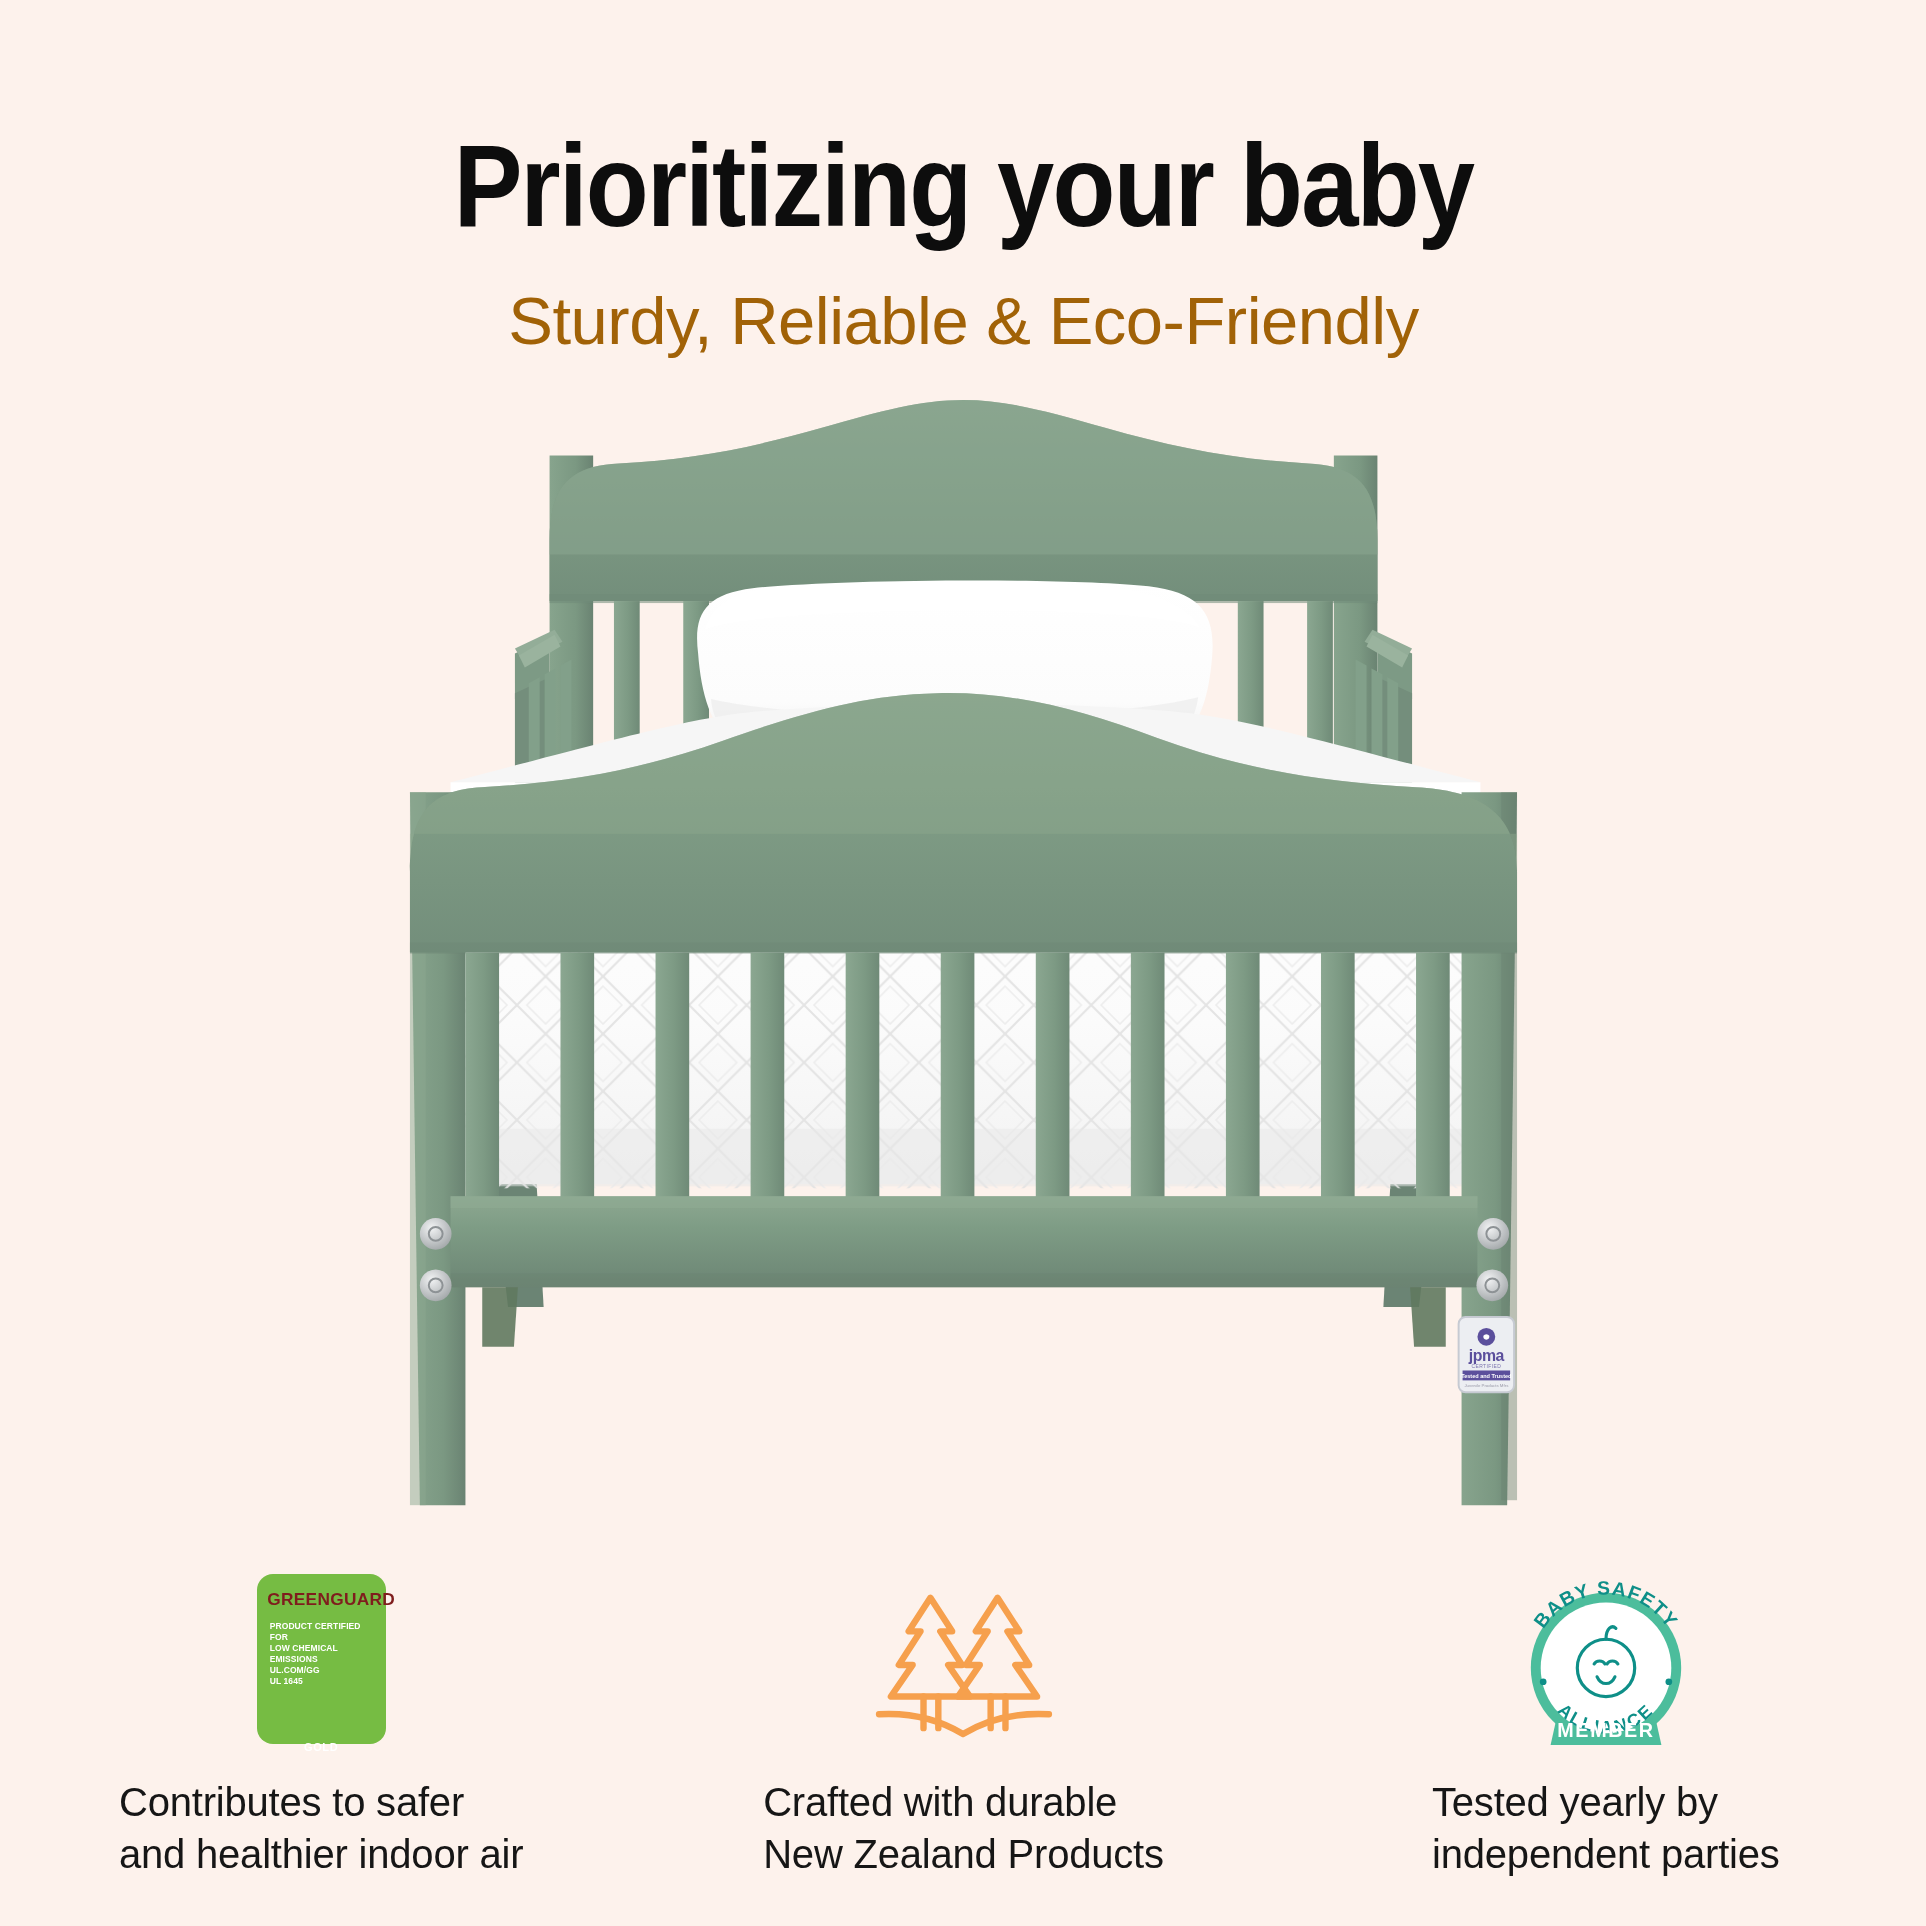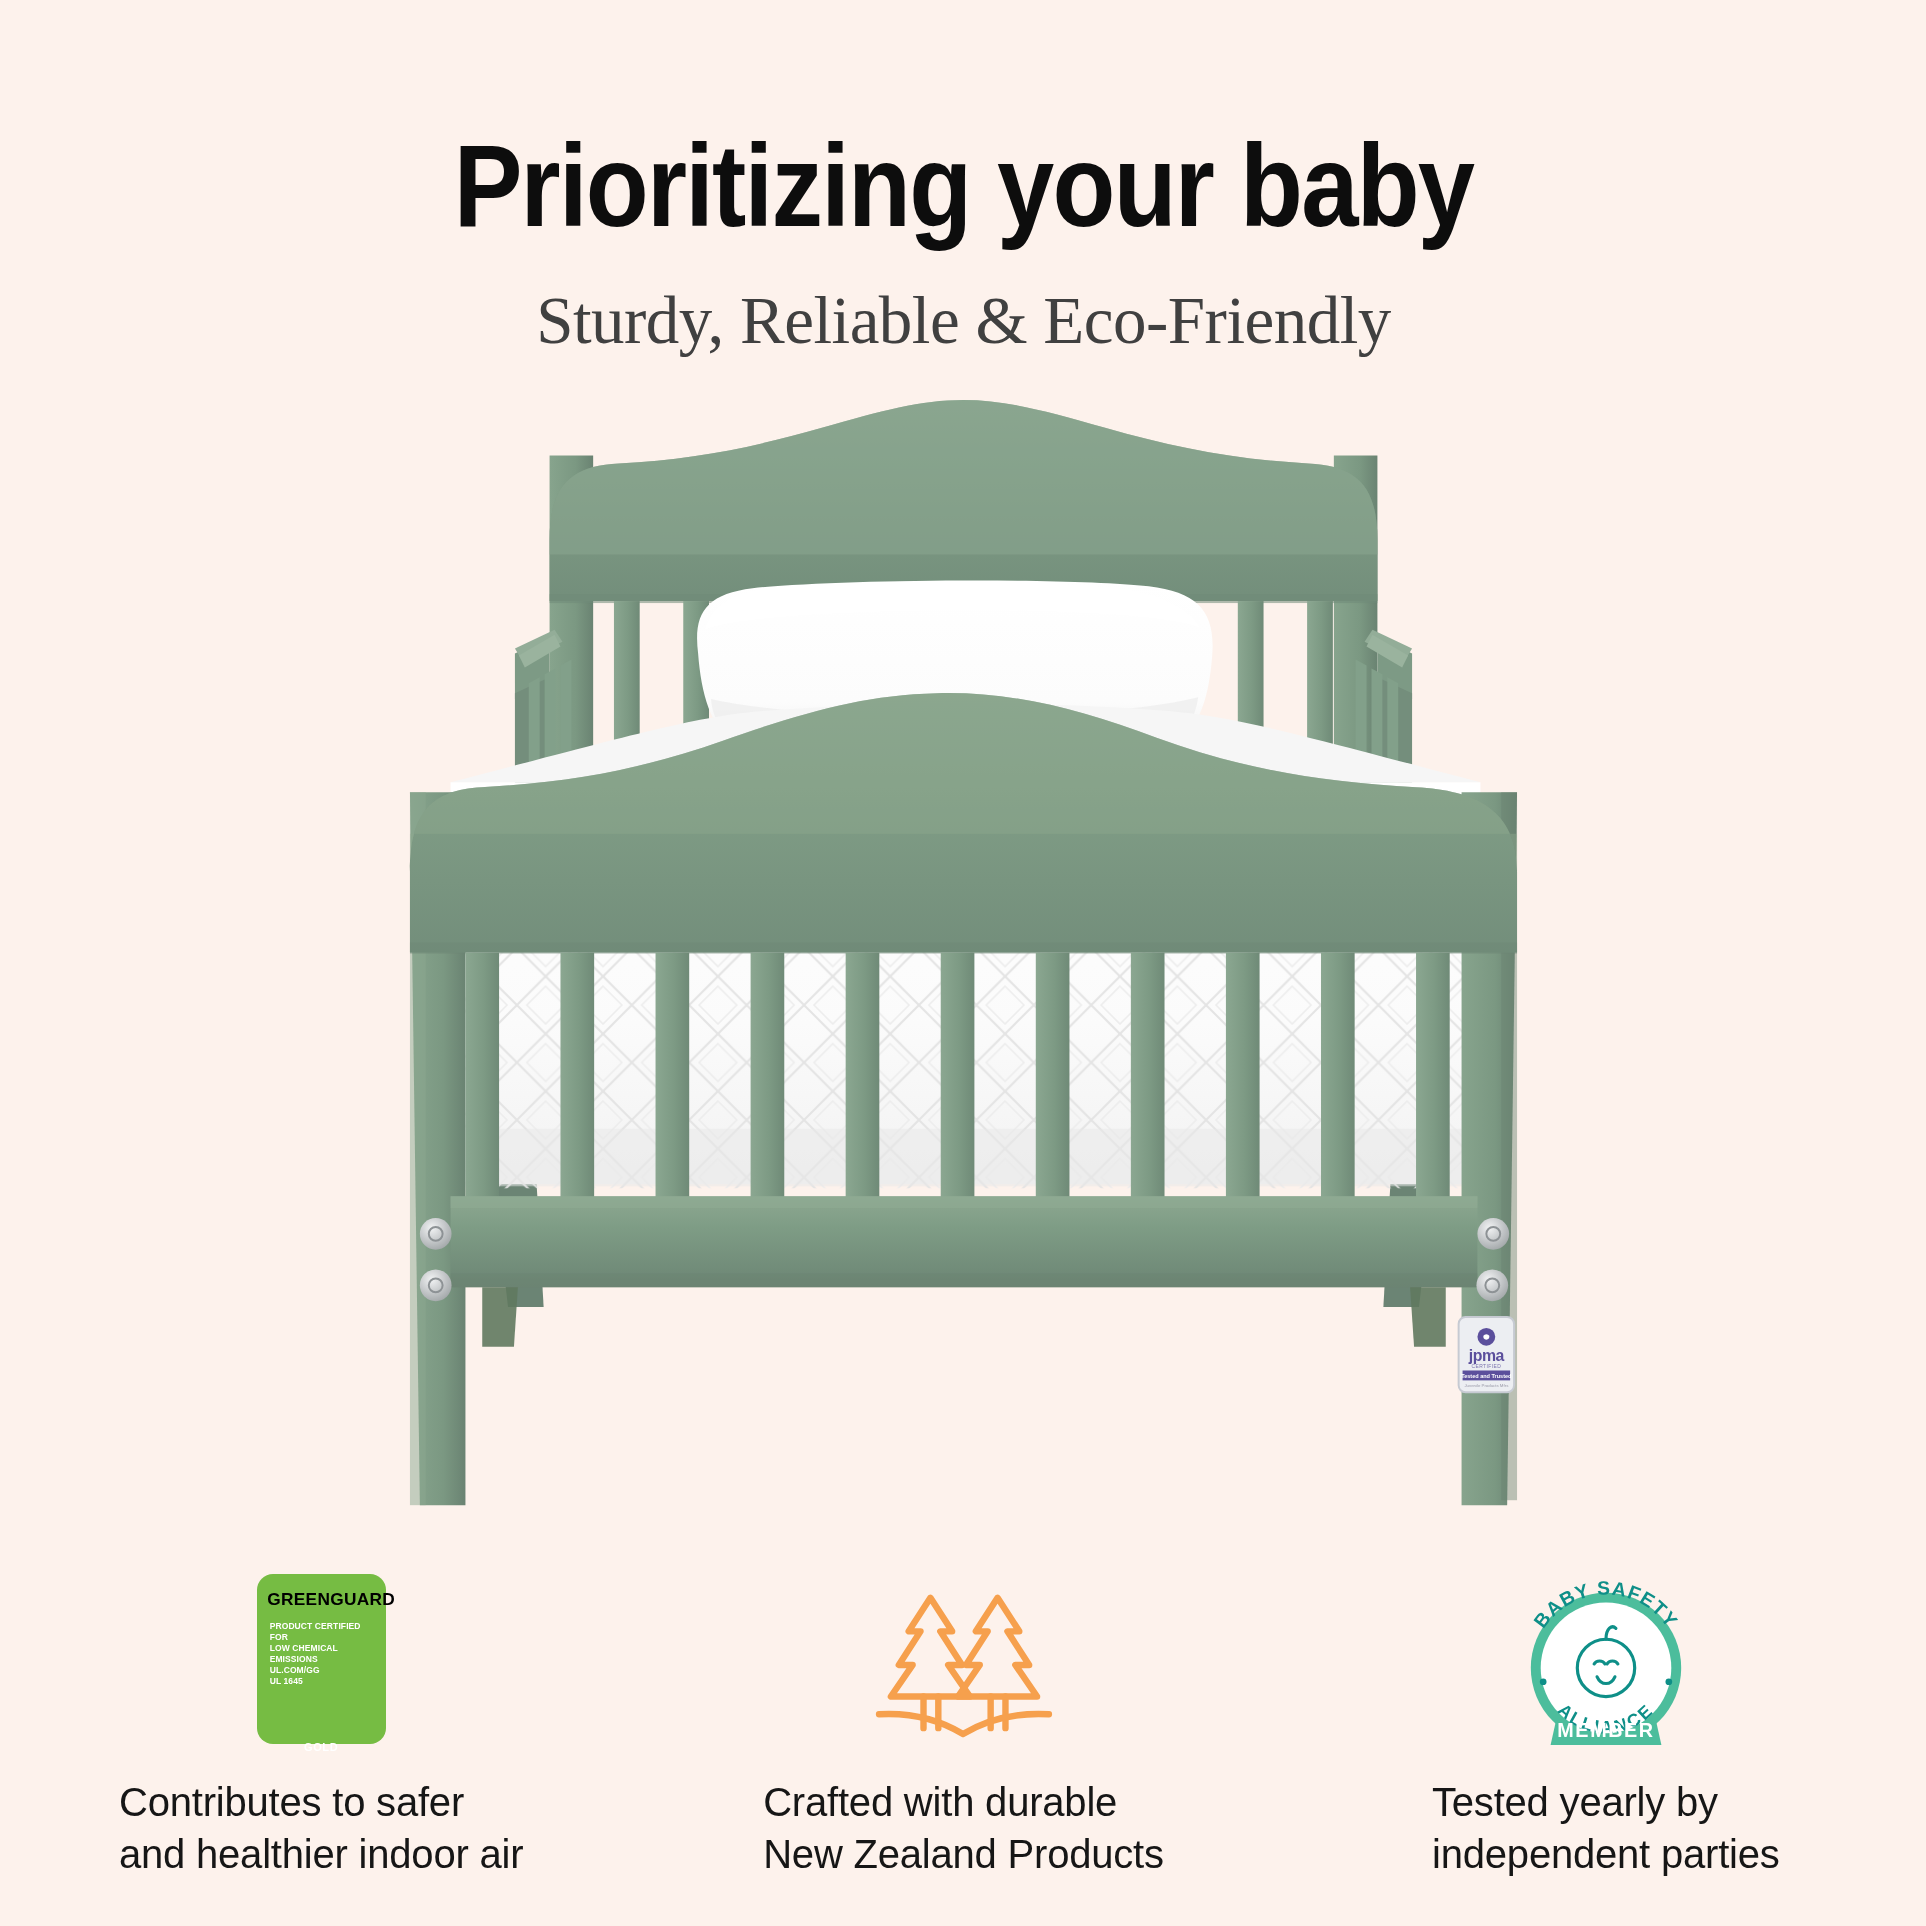--- a/index.html
+++ b/index.html
@@ -22,24 +22,23 @@
     line-height:1.0;
     letter-spacing:-2px;
     color:#0d0d0d;
     transform:scaleX(0.88);
   }
   .subhead{
     position:absolute;left:0;right:0;top:287px;
     text-align:center;
     font-size:67px;
     line-height:1.0;
-    color:#404040;
+    color:#a16207;
     font-weight:400;
     letter-spacing:-0.5px;
-    font-family:Liberation Serif, serif;
   }
 
   
   .bed{position:absolute;left:0;top:0;width:1927px;height:1927px;}
 
   
   .badges{
     position:absolute;left:0;right:0;top:1560px;height:356px;
     display:flex;
   }
@@ -79,21 +78,21 @@
   }
   .gg-seal .leaf{
     position:absolute;left:50%;bottom:5px;width:13px;height:20px;
     background:#ffffff;border-radius:0 14px 0 14px;transform:translateX(-50%) rotate(8deg);
   }
   .gg-seal .stem{
     position:absolute;left:50%;bottom:3px;width:2px;height:14px;background:#ffffff;
     transform:translateX(-7px);
   }
   .gg-word{
-    margin-top:6px;font-size:17.3px;font-weight:700;color:#000000;letter-spacing:0.3px;margin-left:20px;
+    margin-top:6px;font-size:17.3px;font-weight:700;color:#7f1d1d;letter-spacing:0.3px;margin-left:20px;
   }
   .gg-rule{width:103px;height:1px;background:rgba(255,255,255,.75);margin:6px 0 5px;}
   .gg-lines{
     width:103px;color:#fff;font-size:8.5px;line-height:1.30;font-weight:700;
     letter-spacing:0.1px;white-space:pre-line;
   }
   .gg-rule2{width:103px;height:1px;background:rgba(255,255,255,.75);margin:5px 0 3px;}
   .gg-gold{font-size:11px;font-weight:700;color:#fff;letter-spacing:0.6px;margin-top:46px;}
 
   

